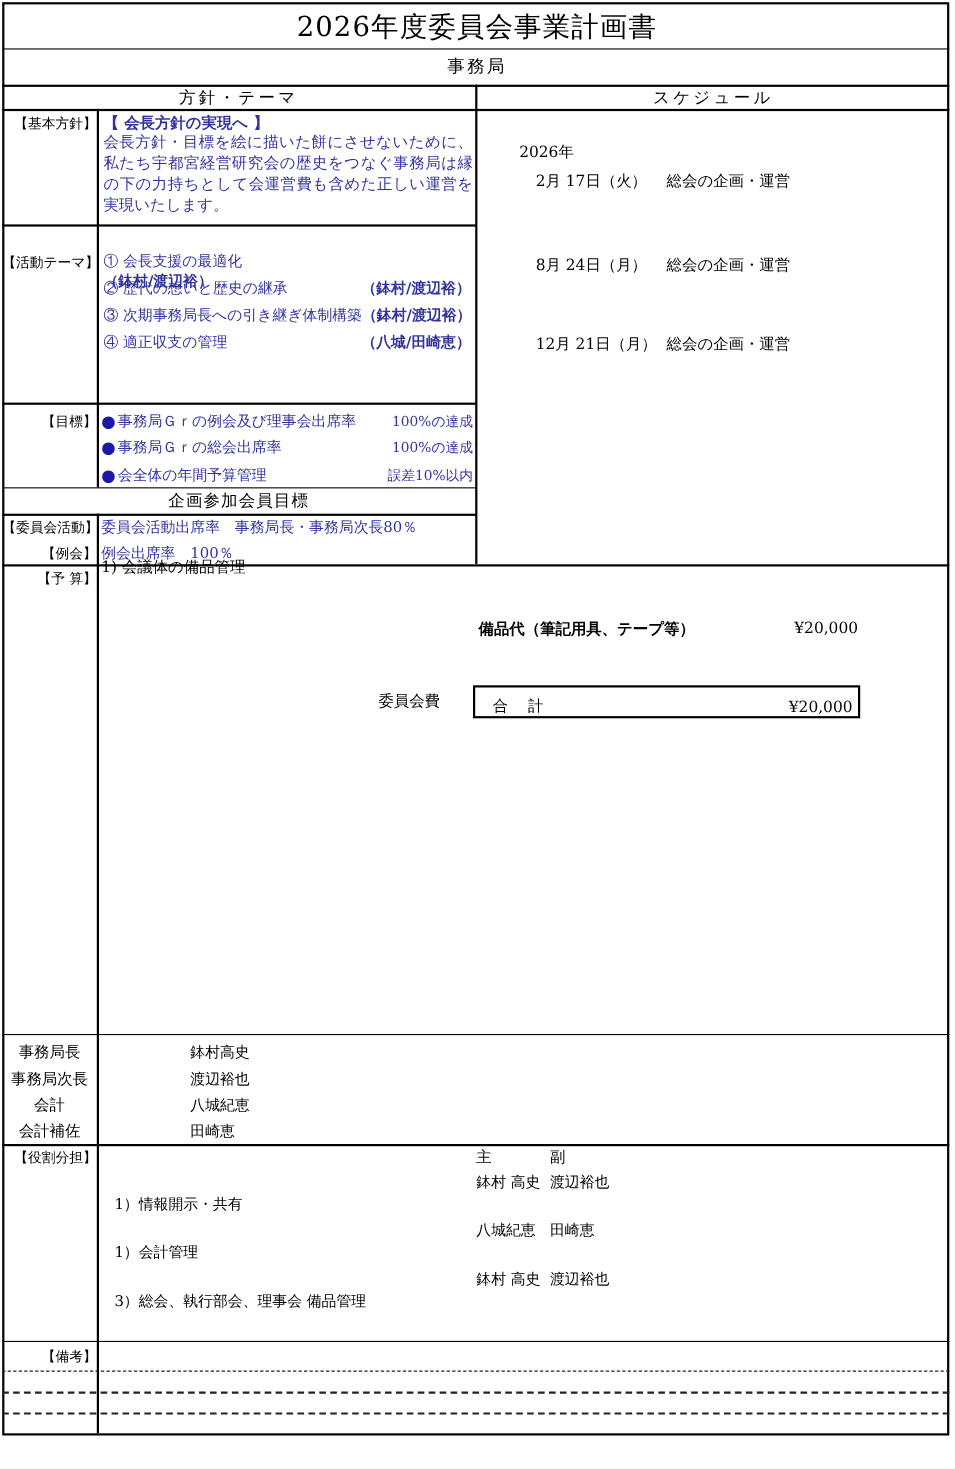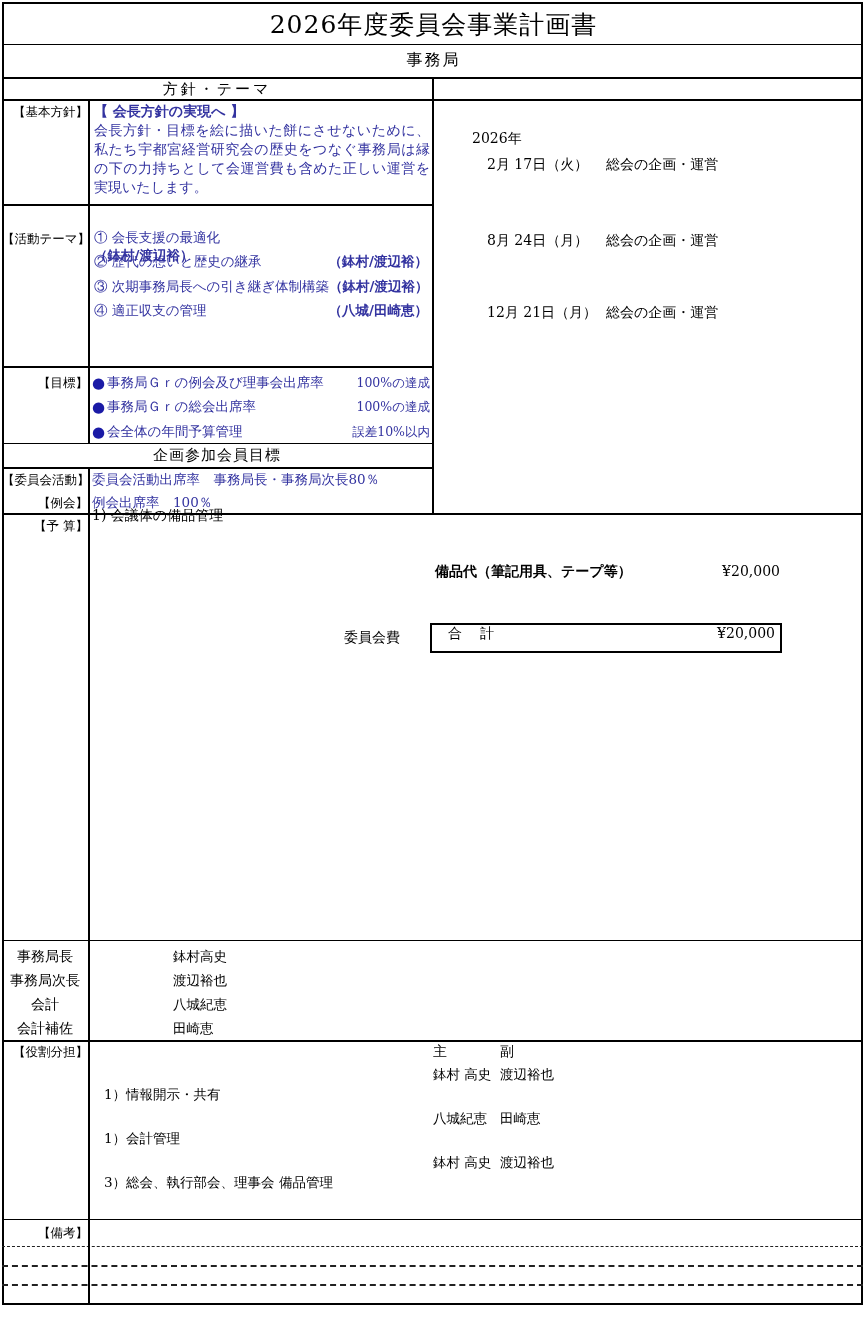--- a/index.html
+++ b/index.html
@@ -30,21 +30,21 @@
   .goal-item .gval{font-size:12.5px;}
   .banner{left:2px;top:446px;width:430px;text-align:center;font-size:15px;letter-spacing:1px;}
   .cmt-line{left:92px;font-size:13.5px;white-space:nowrap;}
   .sch-year{left:472px;top:130px;font-size:14px;}
   .sch-date{left:487px;font-size:14px;white-space:nowrap;}
   .sch-act{left:606px;font-size:14px;white-space:nowrap;}
   .bud-title{left:92px;top:507px;font-size:14px;}
   .bud-name{left:435px;top:563px;font-size:14px;font-weight:bold;white-space:nowrap;}
   .bud-amt{left:640px;top:563px;width:140px;text-align:right;font-size:14px;}
   .fee-label{left:344px;top:629px;font-size:14px;}
-  .total-box{left:430px;top:623px;width:348px;height:26px;border:2px solid #000;display:flex;align-items:flex-start;justify-content:space-between;font-size:14px;}
+  .total-box{left:430px;top:623px;width:348px;height:26px;border:2px solid #000;display:flex;align-items:flex-end;justify-content:space-between;font-size:14px;}
   .total-box .tname{padding-left:16px;letter-spacing:2px;}
   .total-box .tamt{padding-right:5px;}
   .off-role{left:2px;width:86px;text-align:center;font-size:14px;white-space:nowrap;}
   .off-name{left:173px;font-size:13.5px;white-space:nowrap;}
   .ra-col{top:1043px;font-size:14px;}
   .ra-task{left:104px;font-size:13.5px;white-space:nowrap;margin-top:20px;}
   .ra-main{left:433px;font-size:13.5px;white-space:nowrap;}
   .ra-sub{left:500px;font-size:13.5px;white-space:nowrap;}
 </style>
 </head>
@@ -67,20 +67,21 @@
   <div class="abs hline dash1" style="left:2px;top:1246px;width:861px;"></div>
   <div class="abs hline dash2" style="left:2px;top:1265px;width:861px;"></div>
   <div class="abs hline dash2" style="left:2px;top:1284px;width:861px;"></div>
   <div class="abs vline" style="left:88px;top:99px;height:344px;"></div>
   <div class="abs vline" style="left:88px;top:467px;height:836px;"></div>
   <div class="abs vline" style="left:432px;top:77px;height:436px;"></div>
 
   <div class="abs title">2026年度委員会事業計画書</div>
   <div class="abs bureau">事務局</div>
   <div class="abs colhead" style="left:2px;width:430px;">方針・テーマ</div>
+  <div class="abs colhead" style="left:432px;width:433px;">スケジュール</div>
 
   <div class="abs label" style="top:104px;">【基本方針】</div>
   <div class="abs label" style="top:231px;">【活動テーマ】</div>
   <div class="abs label" style="top:375px;">【目標】</div>
   <div class="abs label" style="top:472px;">【委員会活動】</div>
   <div class="abs label" style="top:495px;">【例会】</div>
   <div class="abs label" style="top:518px;">【予 算】</div>
   <div class="abs label" style="top:1044px;">【役割分担】</div>
   <div class="abs label" style="top:1225px;">【備考】</div>
 

